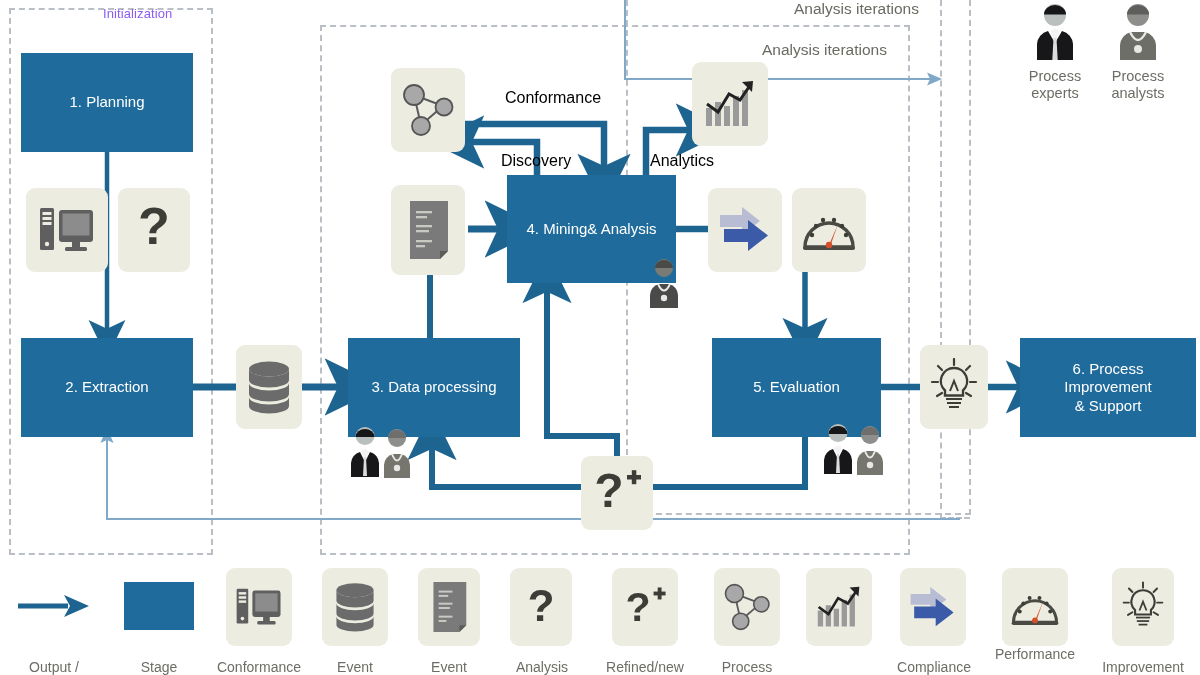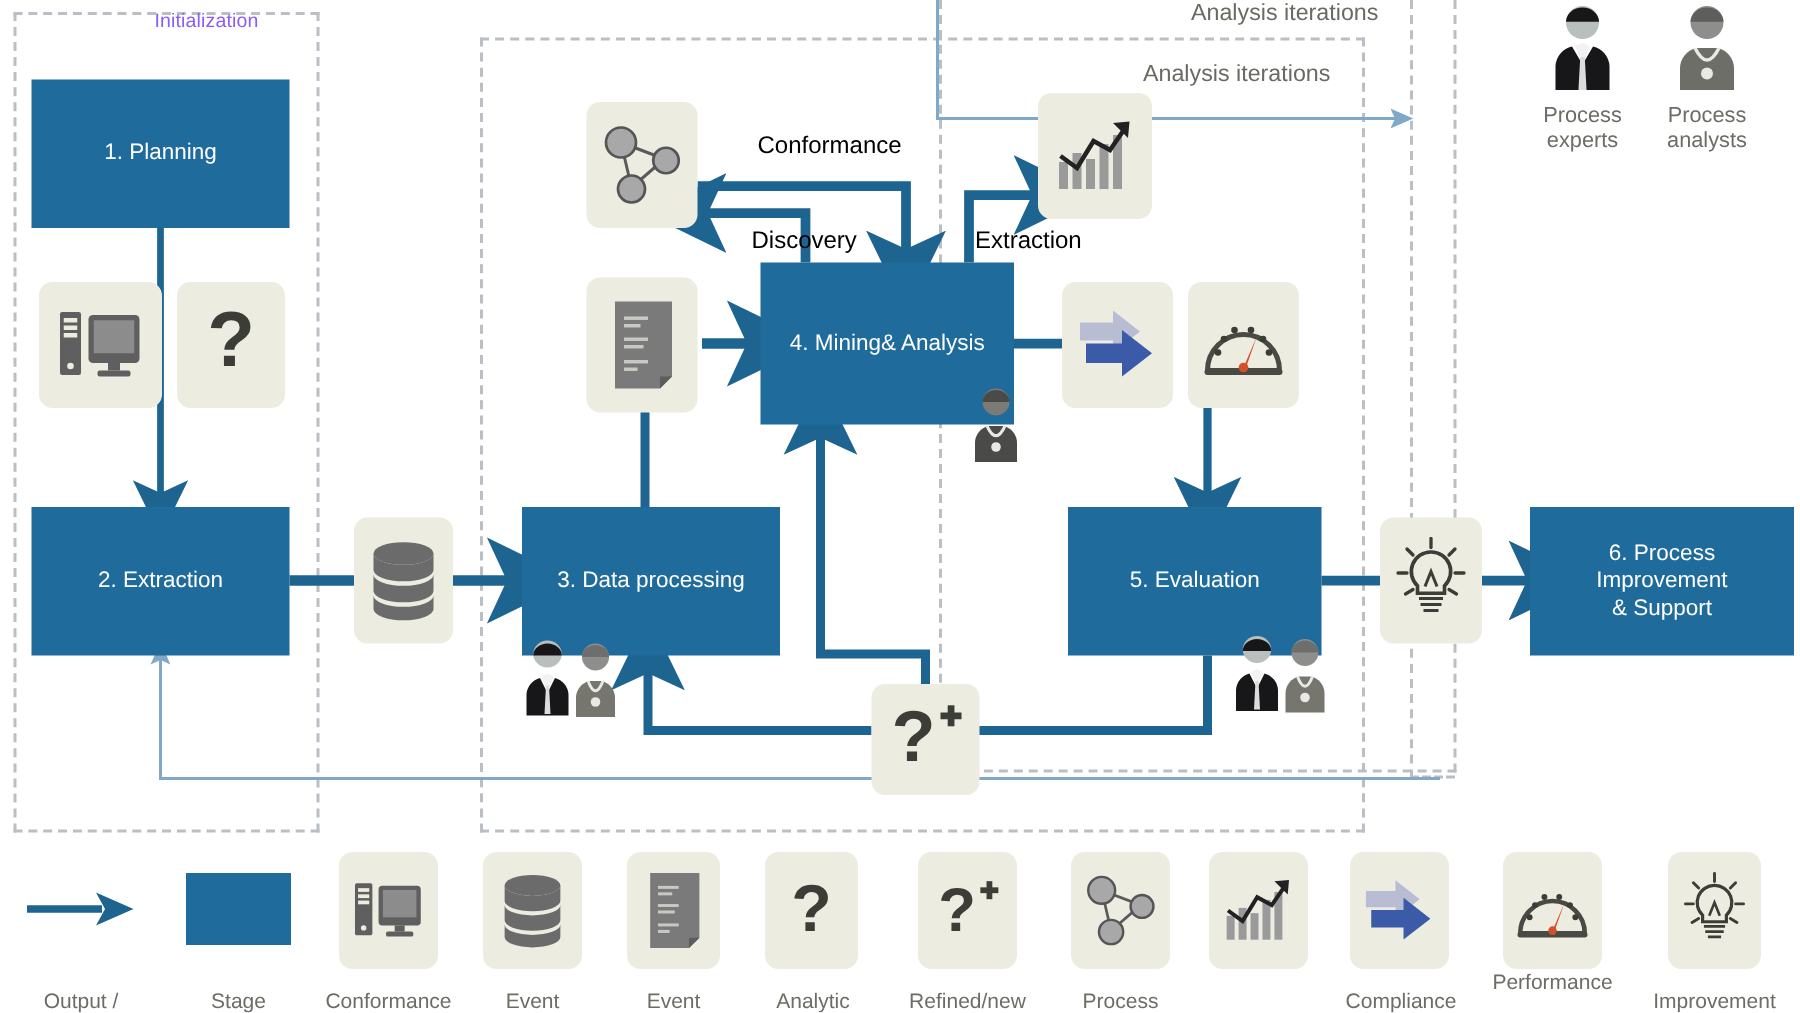--- a/index.html
+++ b/index.html
@@ -290,21 +290,21 @@
         <path d="M18,2 a9,8 0 0 1 9,8 h-18 a9,8 0 0 1 9,-8z" fill="#6e6e6c"></path>
         <path d="M5,50 v-13 a11.5,11.5 0 0 1 9,-11 h8 a11.5,11.5 0 0 1 9,11 v13 z" fill="#76766f"></path>
         <path d="M13,26 q5,13 10,0" fill="none" stroke="#e8e8e4" stroke-width="2"></path>
         <circle cx="18" cy="40" r="3.2" fill="#e8e8e4"></circle>
       </g>
     </svg>
   </div>
 
   <div class="flow-label" style="left:505px;top:89px;">Conformance</div>
   <div class="flow-label" style="left:501px;top:152px;">Discovery</div>
-  <div class="flow-label" style="left:650px;top:152px;">Extraction</div>
+  <div class="flow-label" style="left:650px;top:152px;">Analytics</div>
   <div class="iter-label" style="left:794px;top:0px;">Analysis iterations</div>
   <div class="iter-label" style="left:762px;top:41px;">Analysis iterations</div>
 
   <div class="actor" style="left:1012px;top:2px;">
     <svg width="58" height="60" viewBox="0 0 58 60">
       <ellipse cx="29" cy="13" rx="11" ry="11" fill="#b9bfbd"></ellipse>
       <path d="M29,3 a11,9.5 0 0 1 11,9.5 h-22 a11,9.5 0 0 1 11,-9.5z" fill="#17171a"></path>
       <path d="M11,58 v-16 a14,14 0 0 1 11,-13 l7,12 l7,-12 a14,14 0 0 1 11,13 v16 z" fill="#17171a"></path>
       <path d="M24,29 l5,12 l5,-12 l-5,-2.5 z" fill="#f2f2f2"></path>
       <path d="M27.5,36 l3,0 l1.2,22 l-5.4,0 z" fill="#dcdcdc"></path>
@@ -459,21 +459,21 @@
       </g>
       <path d="M21,33 l4,-10 l4,10" fill="none" stroke="#3d3d38" stroke-width="2"></path>
     </svg>
   </div>
 
   <div class="legend-cap" style="left:12px;top:659px;width:84px;">Output /</div>
   <div class="legend-cap" style="left:117px;top:659px;width:84px;">Stage</div>
   <div class="legend-cap" style="left:208px;top:659px;width:102px;">Conformance</div>
   <div class="legend-cap" style="left:313px;top:659px;width:84px;">Event</div>
   <div class="legend-cap" style="left:407px;top:659px;width:84px;">Event</div>
-  <div class="legend-cap" style="left:499px;top:659px;width:86px;">Analytic</div>
+  <div class="legend-cap" style="left:499px;top:659px;width:86px;">Analysis</div>
   <div class="legend-cap" style="left:589px;top:659px;width:112px;">Refined/new</div>
   <div class="legend-cap" style="left:705px;top:659px;width:84px;">Process</div>
   <div class="legend-cap" style="left:796px;top:697px;width:86px;">Analytic</div>
   <div class="legend-cap" style="left:884px;top:659px;width:100px;">Compliance</div>
   <div class="legend-cap" style="left:982px;top:646px;width:106px;">Performance</div>
   <div class="legend-cap" style="left:1086px;top:659px;width:114px;">Improvement</div>
 
 </div>
 
 </body></html>

